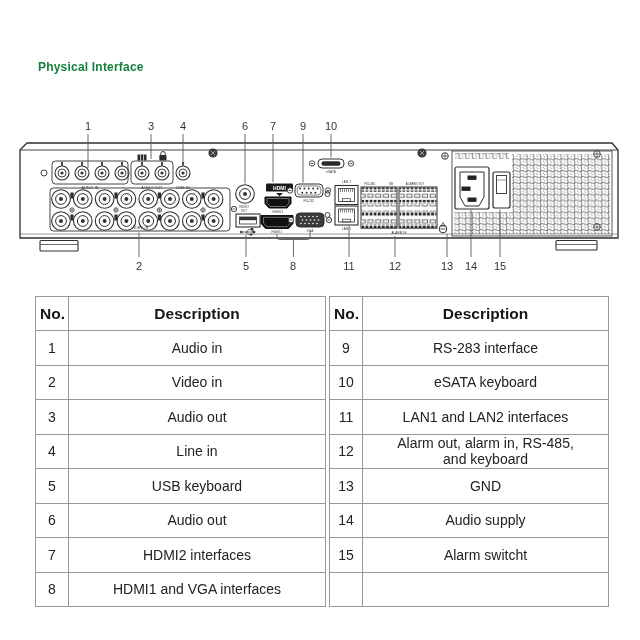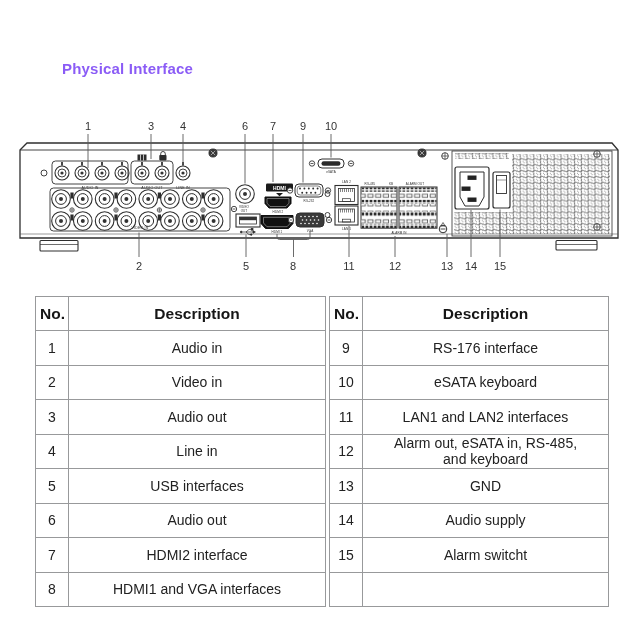--- a/index.html
+++ b/index.html
@@ -3,21 +3,21 @@
 <meta charset="utf-8">
 <style>
   * { box-sizing: border-box; }
   html,body { margin:0; padding:0; }
   body {
     width:640px; height:640px; position:relative; overflow:hidden;
     background:#ffffff; font-family:"Liberation Sans", sans-serif;
   }
   .page-title {
     position:absolute; left:38px; top:60px;
-    font-size:15px; font-weight:700; color:#8b5cf6; letter-spacing:.2px;margin-left:24px;
+    font-size:12px; font-weight:700; color:#15803d; letter-spacing:.2px;
   }
   .diagram-wrap { position:absolute; left:0; top:115px; width:640px; height:160px; }
   svg { display:block; }
   svg text { font-family:"Liberation Sans", sans-serif; }
   .callout { font-size:11px; fill:#333; text-anchor:middle; }
   .port-label { font-size:3.6px; fill:#2d2d2d; text-anchor:middle; letter-spacing:.15px; }
   .port-label-xs { font-size:3px; fill:#2d2d2d; text-anchor:middle; letter-spacing:.1px; }
   .lead { stroke:#5a5a5a; stroke-width:.9; fill:none; }
   .ln { stroke:#2f2f2f; fill:none; }
   .tables { position:absolute; left:35px; top:296px; display:flex; gap:3px; }
@@ -364,29 +364,29 @@
       <tr>
           <td>3</td>
           <td>Audio out</td>
         </tr>
       <tr>
           <td>4</td>
           <td>Line in</td>
         </tr>
       <tr>
           <td>5</td>
-          <td>USB interfaces</td>
+          <td>USB keyboard</td>
         </tr>
       <tr>
           <td>6</td>
           <td>Audio out</td>
         </tr>
       <tr>
           <td>7</td>
-          <td>HDMI2 interface</td>
+          <td>HDMI2 interfaces</td>
         </tr>
       <tr>
           <td>8</td>
           <td>HDMI1 and VGA interfaces</td>
         </tr>
     </tbody>
   </table>
 
   <table style="width:279px">
     <colgroup>
@@ -395,33 +395,33 @@
       </colgroup>
     <thead>
       <tr>
         <th>No.</th>
         <th>Description</th>
       </tr>
     </thead>
     <tbody>
       <tr>
           <td>9</td>
-          <td>RS-176 interface</td>
+          <td>RS-283 interface</td>
         </tr>
       <tr>
           <td>10</td>
           <td>eSATA keyboard</td>
         </tr>
       <tr>
           <td>11</td>
           <td>LAN1 and LAN2 interfaces</td>
         </tr>
       <tr>
           <td>12</td>
-          <td>Alarm out, eSATA in, RS-485,
+          <td>Alarm out, alarm in, RS-485,
 and keyboard</td>
         </tr>
       <tr>
           <td>13</td>
           <td>GND</td>
         </tr>
       <tr>
           <td>14</td>
           <td>Audio supply</td>
         </tr>

